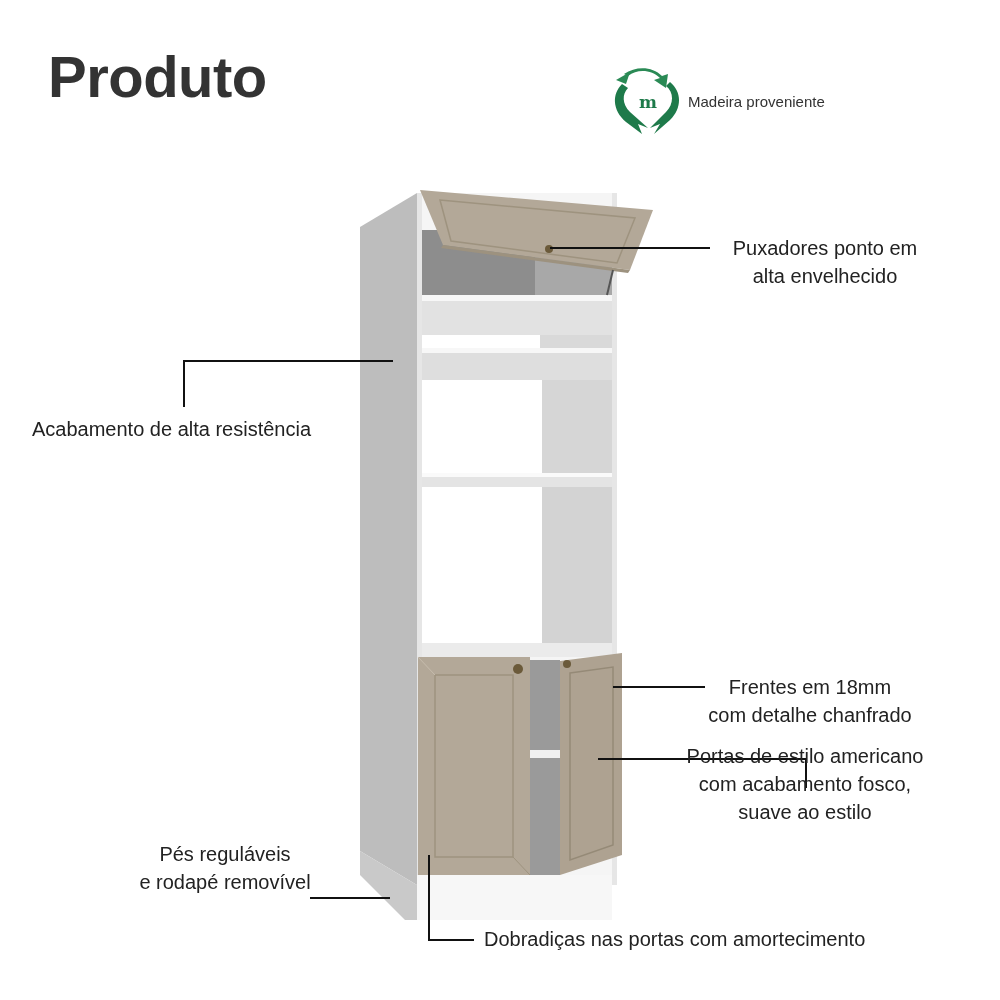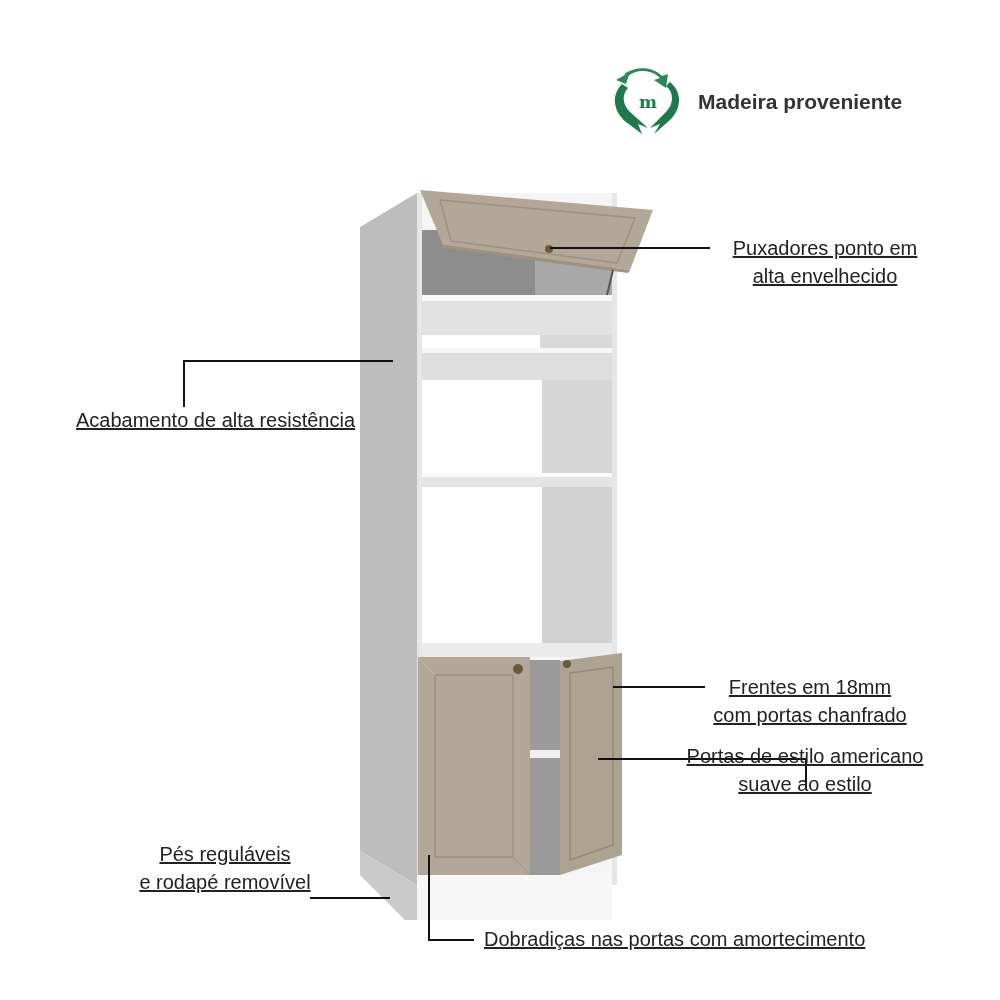--- a/index.html
+++ b/index.html
@@ -6,32 +6,33 @@
   html, body { width: 1000px; height: 1000px; background: #ffffff; overflow: hidden; }
   body { position: relative; font-family: "Liberation Sans", "DejaVu Sans", sans-serif; color: #333333; }
   .title {
     position: absolute; left: 48px; top: 44px;
     font-size: 58px; font-weight: bold; line-height: 66px; color: #333333;
     letter-spacing: -0.5px;
   }
   .title span { display: block; }
   .eco-badge { position: absolute; left: 608px; top: 66px; display: flex; align-items: center; }
   .eco-logo { width: 80px; height: 72px; }
-  .eco-text { margin-left: 10px; font-size: 21px; font-weight: bold; line-height: 28px; color: #333333; }
+  .eco-text { margin-left: 0; font-size: 15px; font-weight: normal; line-height: 28px; color: #333333; }
   .eco-text span { display: block; }
-  .label { position: absolute; font-size: 20px; line-height: 28px; color: #222222; text-decoration: underline; }
+  .label { position: absolute; font-size: 20px; line-height: 28px; color: #222222; }
   .label span { display: block; }
   .center { text-align: center; }
   .line { position: absolute; background: #111111; }
   svg.cabinet { position: absolute; left: 355px; top: 185px; }
 </style>
 </head>
 <body>
 
 <div class="title">
+  <span>Produto</span>
 </div>
 
 <div class="eco-badge">
   <svg class="eco-logo" viewBox="0 0 80 72">
     <path d="M14 18 C 4 28, 4 44, 18 56 L 34 68 L 30 58 L 40 62 L 22 46 C 14 38, 14 28, 20 22 Z" fill="#1e7a4a"></path>
     <path d="M20 10 C 30 2, 44 4, 52 12 L 46 14 L 58 22 L 60 8 L 54 10 C 44 0, 28 0, 16 8 Z" fill="#2a8a55"></path>
     <path d="M62 16 C 74 26, 74 42, 62 54 L 46 68 L 52 58 L 42 62 L 58 46 C 66 38, 66 26, 58 20 Z" fill="#1e7a4a"></path>
     <path d="M8 14 L 22 6 L 18 18 Z" fill="#2a8a55"></path>
     <ellipse cx="40" cy="36" rx="14" ry="11" fill="#ffffff"></ellipse>
     <text x="40" y="42" text-anchor="middle" font-family="DejaVu Serif, serif" font-size="17" font-weight="bold" fill="#1e7a4a">m</text>
@@ -98,34 +99,35 @@
 </svg>
 
 <div class="line" style="left:550px; top:247px; width:160px; height:2px;"></div>
 <div class="label center" style="left:710px; top:234px; width:230px;">
   <span>Puxadores ponto em</span>
   <span>alta envelhecido</span>
 </div>
 
 <div class="line" style="left:183px; top:360px; width:210px; height:2px;"></div>
 <div class="line" style="left:183px; top:360px; width:2px; height:47px;"></div>
-<div class="label" style="left:32px; top:406px;margin-left:44px;">
+<div class="label" style="left:32px; top:415px;">
   <span>Acabamento de alta resistência</span>
 </div>
 
 <div class="line" style="left:613px; top:686px; width:92px; height:2px;"></div>
 <div class="label center" style="left:680px; top:673px; width:260px;text-align:center;">
   <span>Frentes em 18mm</span>
-  <span>com portas chanfrado</span>
+  <span>com detalhe chanfrado</span>
 </div>
 
 <div class="line" style="left:598px; top:758px; width:209px; height:2px;"></div>
 <div class="line" style="left:805px; top:758px; width:2px; height:30px;"></div>
 <div class="label center" style="left:655px; top:742px; width:300px;">
   <span>Portas de estilo americano</span>
+  <span>com acabamento fosco,</span>
   <span>suave ao estilo</span>
 </div>
 
 <div class="line" style="left:310px; top:897px; width:80px; height:2px;"></div>
 <div class="label center" style="left:120px; top:840px; width:210px;">
   <span>Pés reguláveis</span>
   <span>e rodapé removível</span>
 </div>
 
 <div class="line" style="left:428px; top:855px; width:2px; height:86px;"></div>

